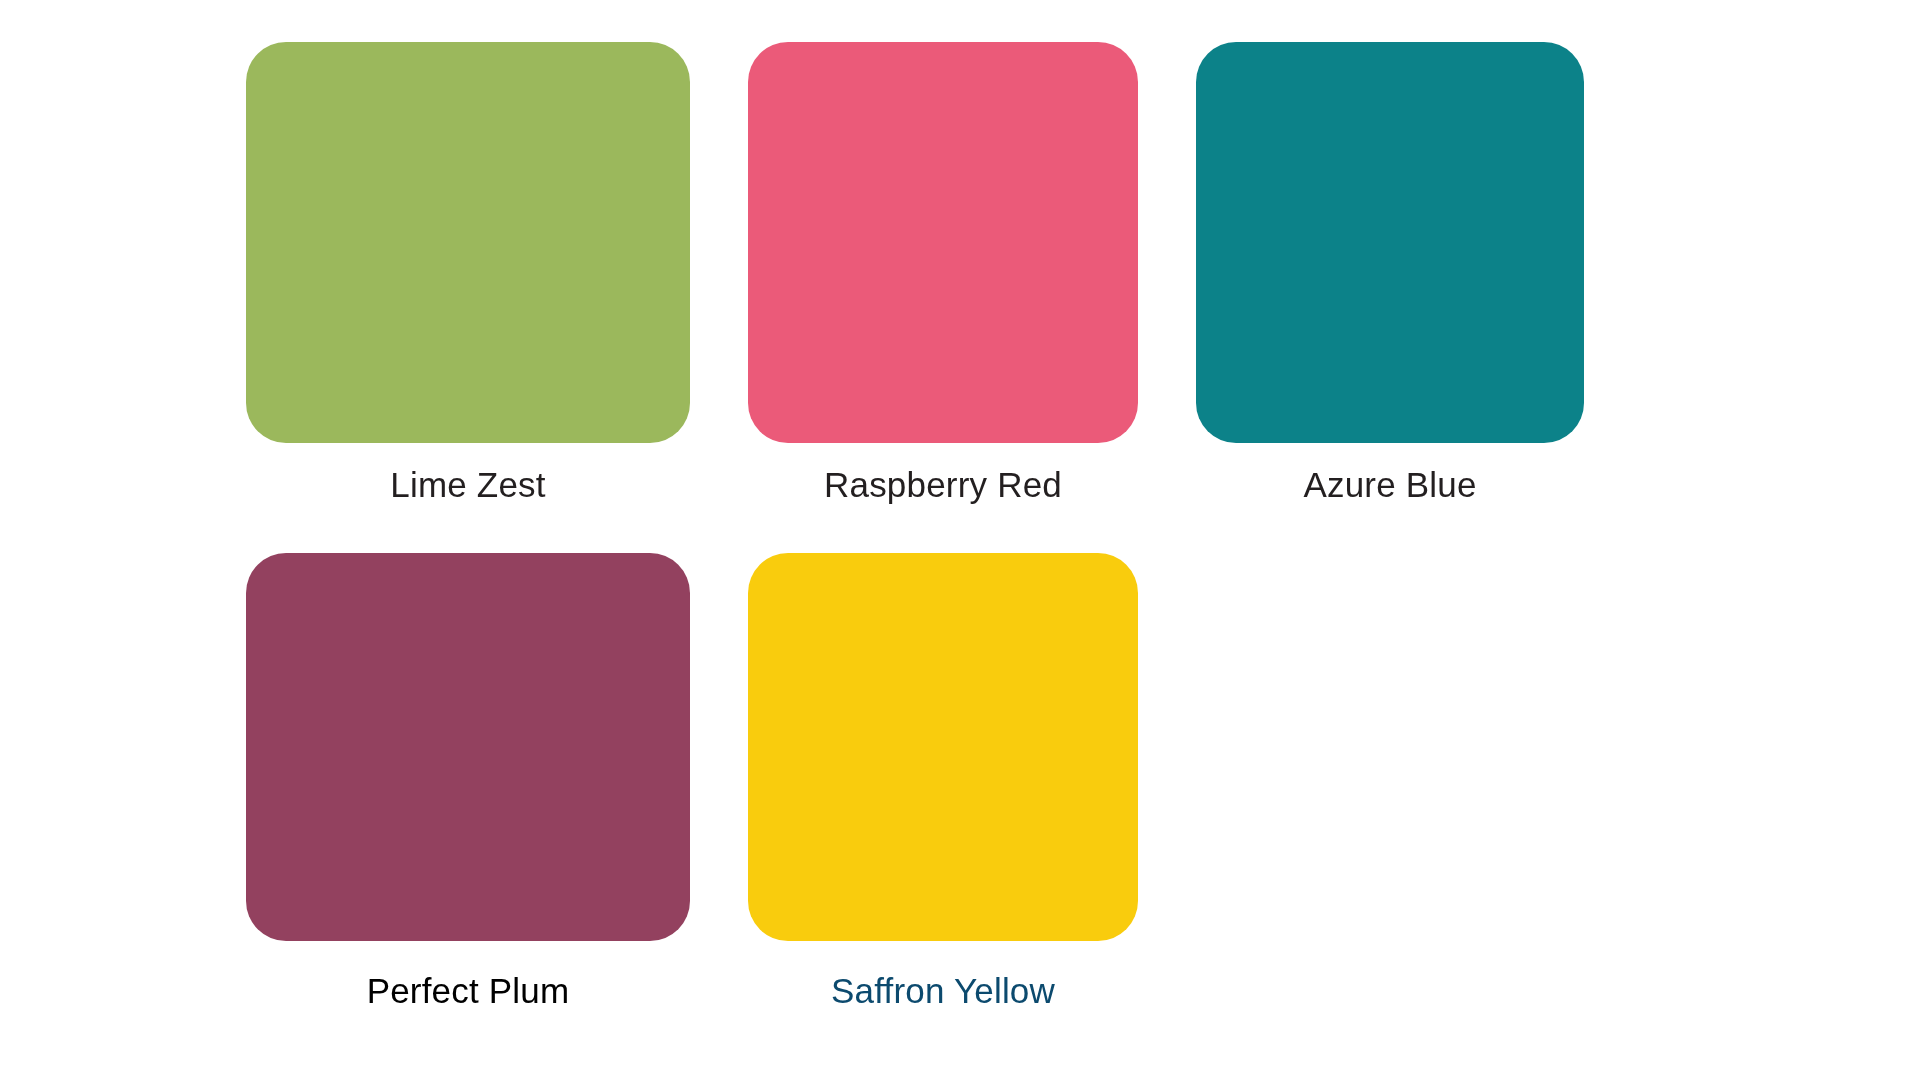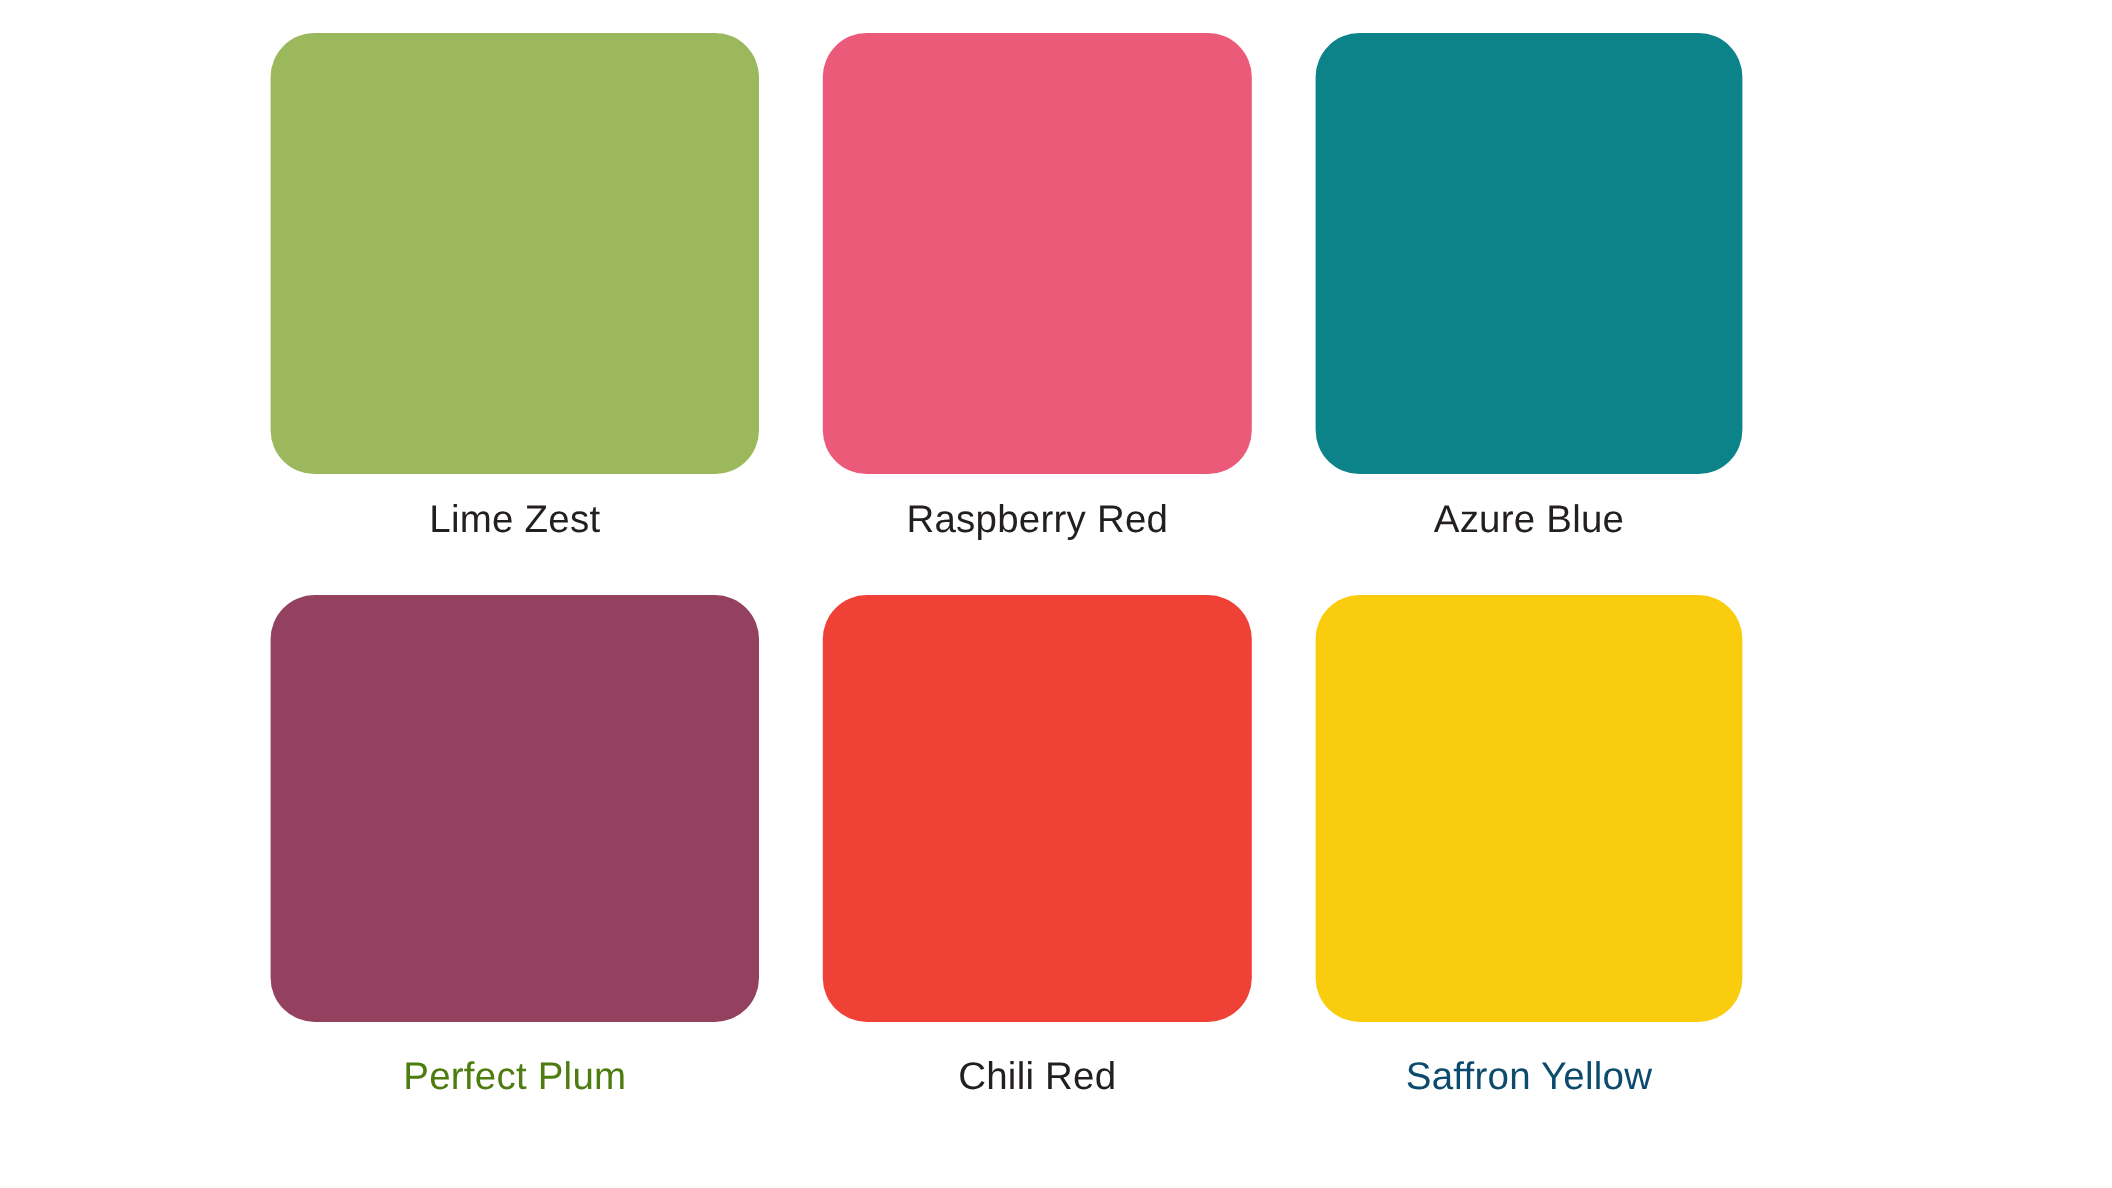--- a/index.html
+++ b/index.html
@@ -21,21 +21,21 @@
     position: relative;
     width: 1920px;
     height: 1080px;
     background: #ffffff;
     box-sizing: border-box;
   }
 
   #swatch-grid {
     position: absolute;
     left: 246px;
-    top: 30px;
+    top: 42px;
     width: 1337px;
     height: 1000px;
     display: grid;
     grid-template-columns: 444px 390px 388px;
     grid-template-rows: 401px 401px;
     column-gap: 58px;
     row-gap: 110px;
     align-content: start;
   }
 
@@ -93,27 +93,23 @@
       <div class="swatch-label" style="color: rgb(35, 31, 32);">Raspberry Red</div>
     </div>
 
     <div class="swatch-cell row-1">
       <div class="swatch-chip" style="background: rgb(12, 130, 137); border-radius: 40px;"></div>
       <div class="swatch-label" style="color: rgb(35, 31, 32);">Azure Blue</div>
     </div>
 
     <div class="swatch-cell row-2">
       <div class="swatch-chip" style="background: rgb(147, 65, 95); border-radius: 40px;"></div>
-      <div class="swatch-label" style="color: #4d7c0f;">Perfect Plum</div>
+      <div class="swatch-label" style="color: #000000;">Perfect Plum</div>
     </div>
 
-    <div class="swatch-cell row-2">
-      <div class="swatch-chip" style="background: rgb(239, 65, 54); border-radius: 40px;"></div>
-      <div class="swatch-label" style="color: rgb(35, 31, 32);">Chili Red</div>
-    </div>
 
     <div class="swatch-cell row-2">
       <div class="swatch-chip" style="background: rgb(249, 204, 13); border-radius: 40px;"></div>
       <div class="swatch-label" style="color: #0c4a6e;">Saffron Yellow</div>
     </div>
 
   </div>
 </div>
 
 </body></html>

